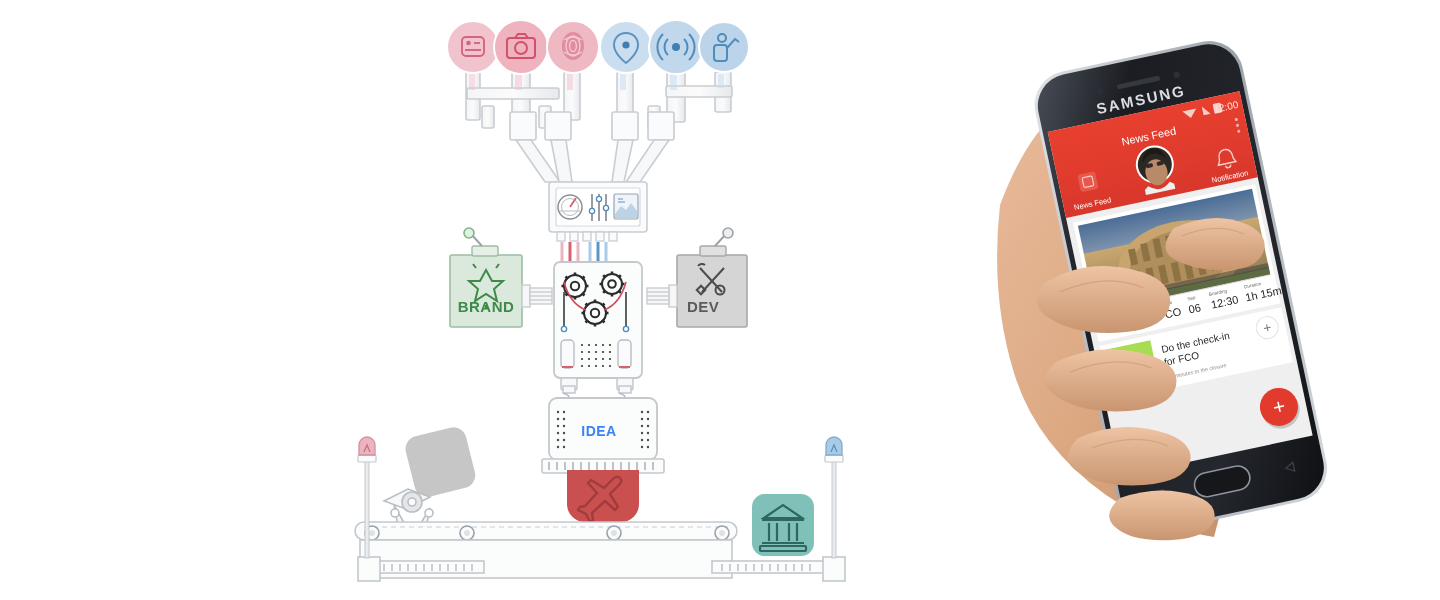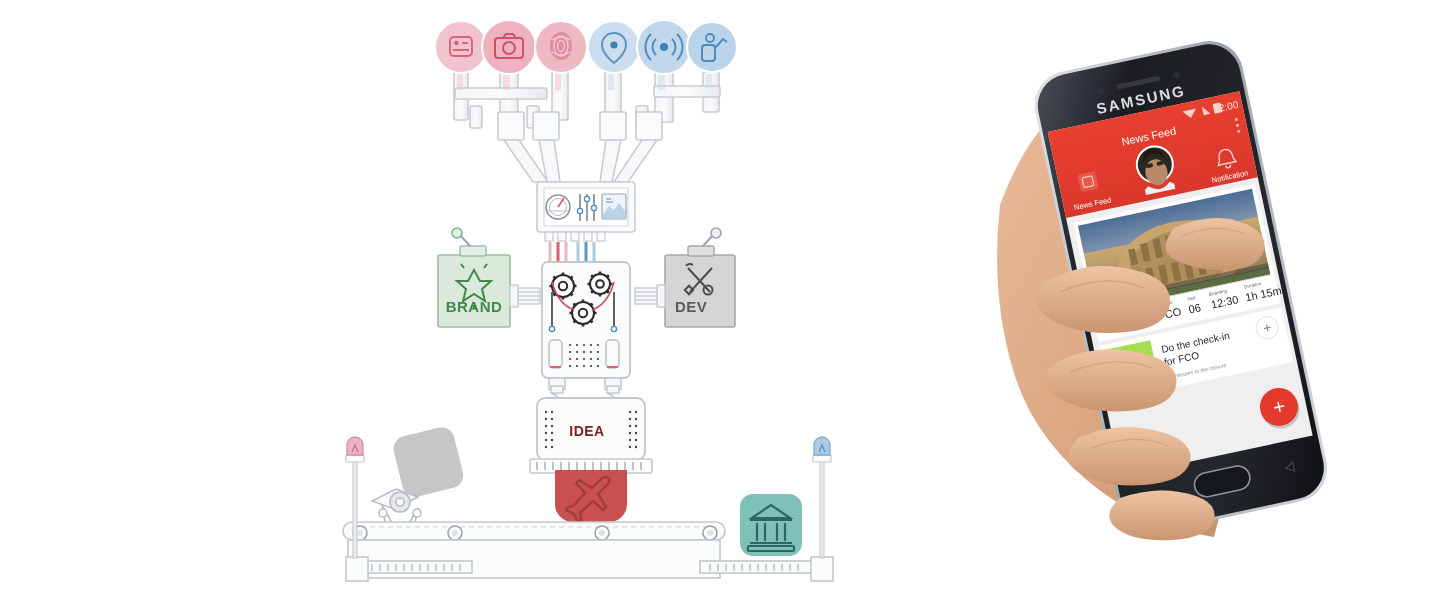--- a/index.html
+++ b/index.html
@@ -1,24 +1,24 @@
 <!DOCTYPE html>
 <html><head>
 <meta charset="utf-8">
 <style>
   html,body{margin:0;padding:0;background:#ffffff;}
   body{width:1440px;height:600px;overflow:hidden;font-family:"Liberation Sans",sans-serif;}
   #stage{position:relative;width:1440px;height:600px;background:#fff;}
 
   
-  #machine{position:absolute;left:0;top:0;width:900px;height:600px;}
+  #machine{position:absolute;left:12px;top:0;width:900px;height:600px;}
   .lbl{position:absolute;font-family:"Liberation Sans",sans-serif;font-weight:bold;letter-spacing:.5px;}
   #brand-label{left:441px;top:298px;width:66px;text-align:center;font-size:15px;color:#3e8b49;}
   #dev-label{left:675px;top:298px;width:52px;text-align:left;font-size:15px;color:#5b5b5b;}
-  #idea-label{left:556px;top:423px;width:62px;text-align:center;font-size:14px;color:#7f1d1d;}
+  #idea-label{left:556px;top:423px;width:62px;text-align:center;font-size:14px;color:#3b82f6;}
 
   
   #phone-area{position:absolute;left:960px;top:0;width:480px;height:600px;}
 </style>
 </head>
 <body>
 
 <div id="stage">
 
   <div id="machine">

